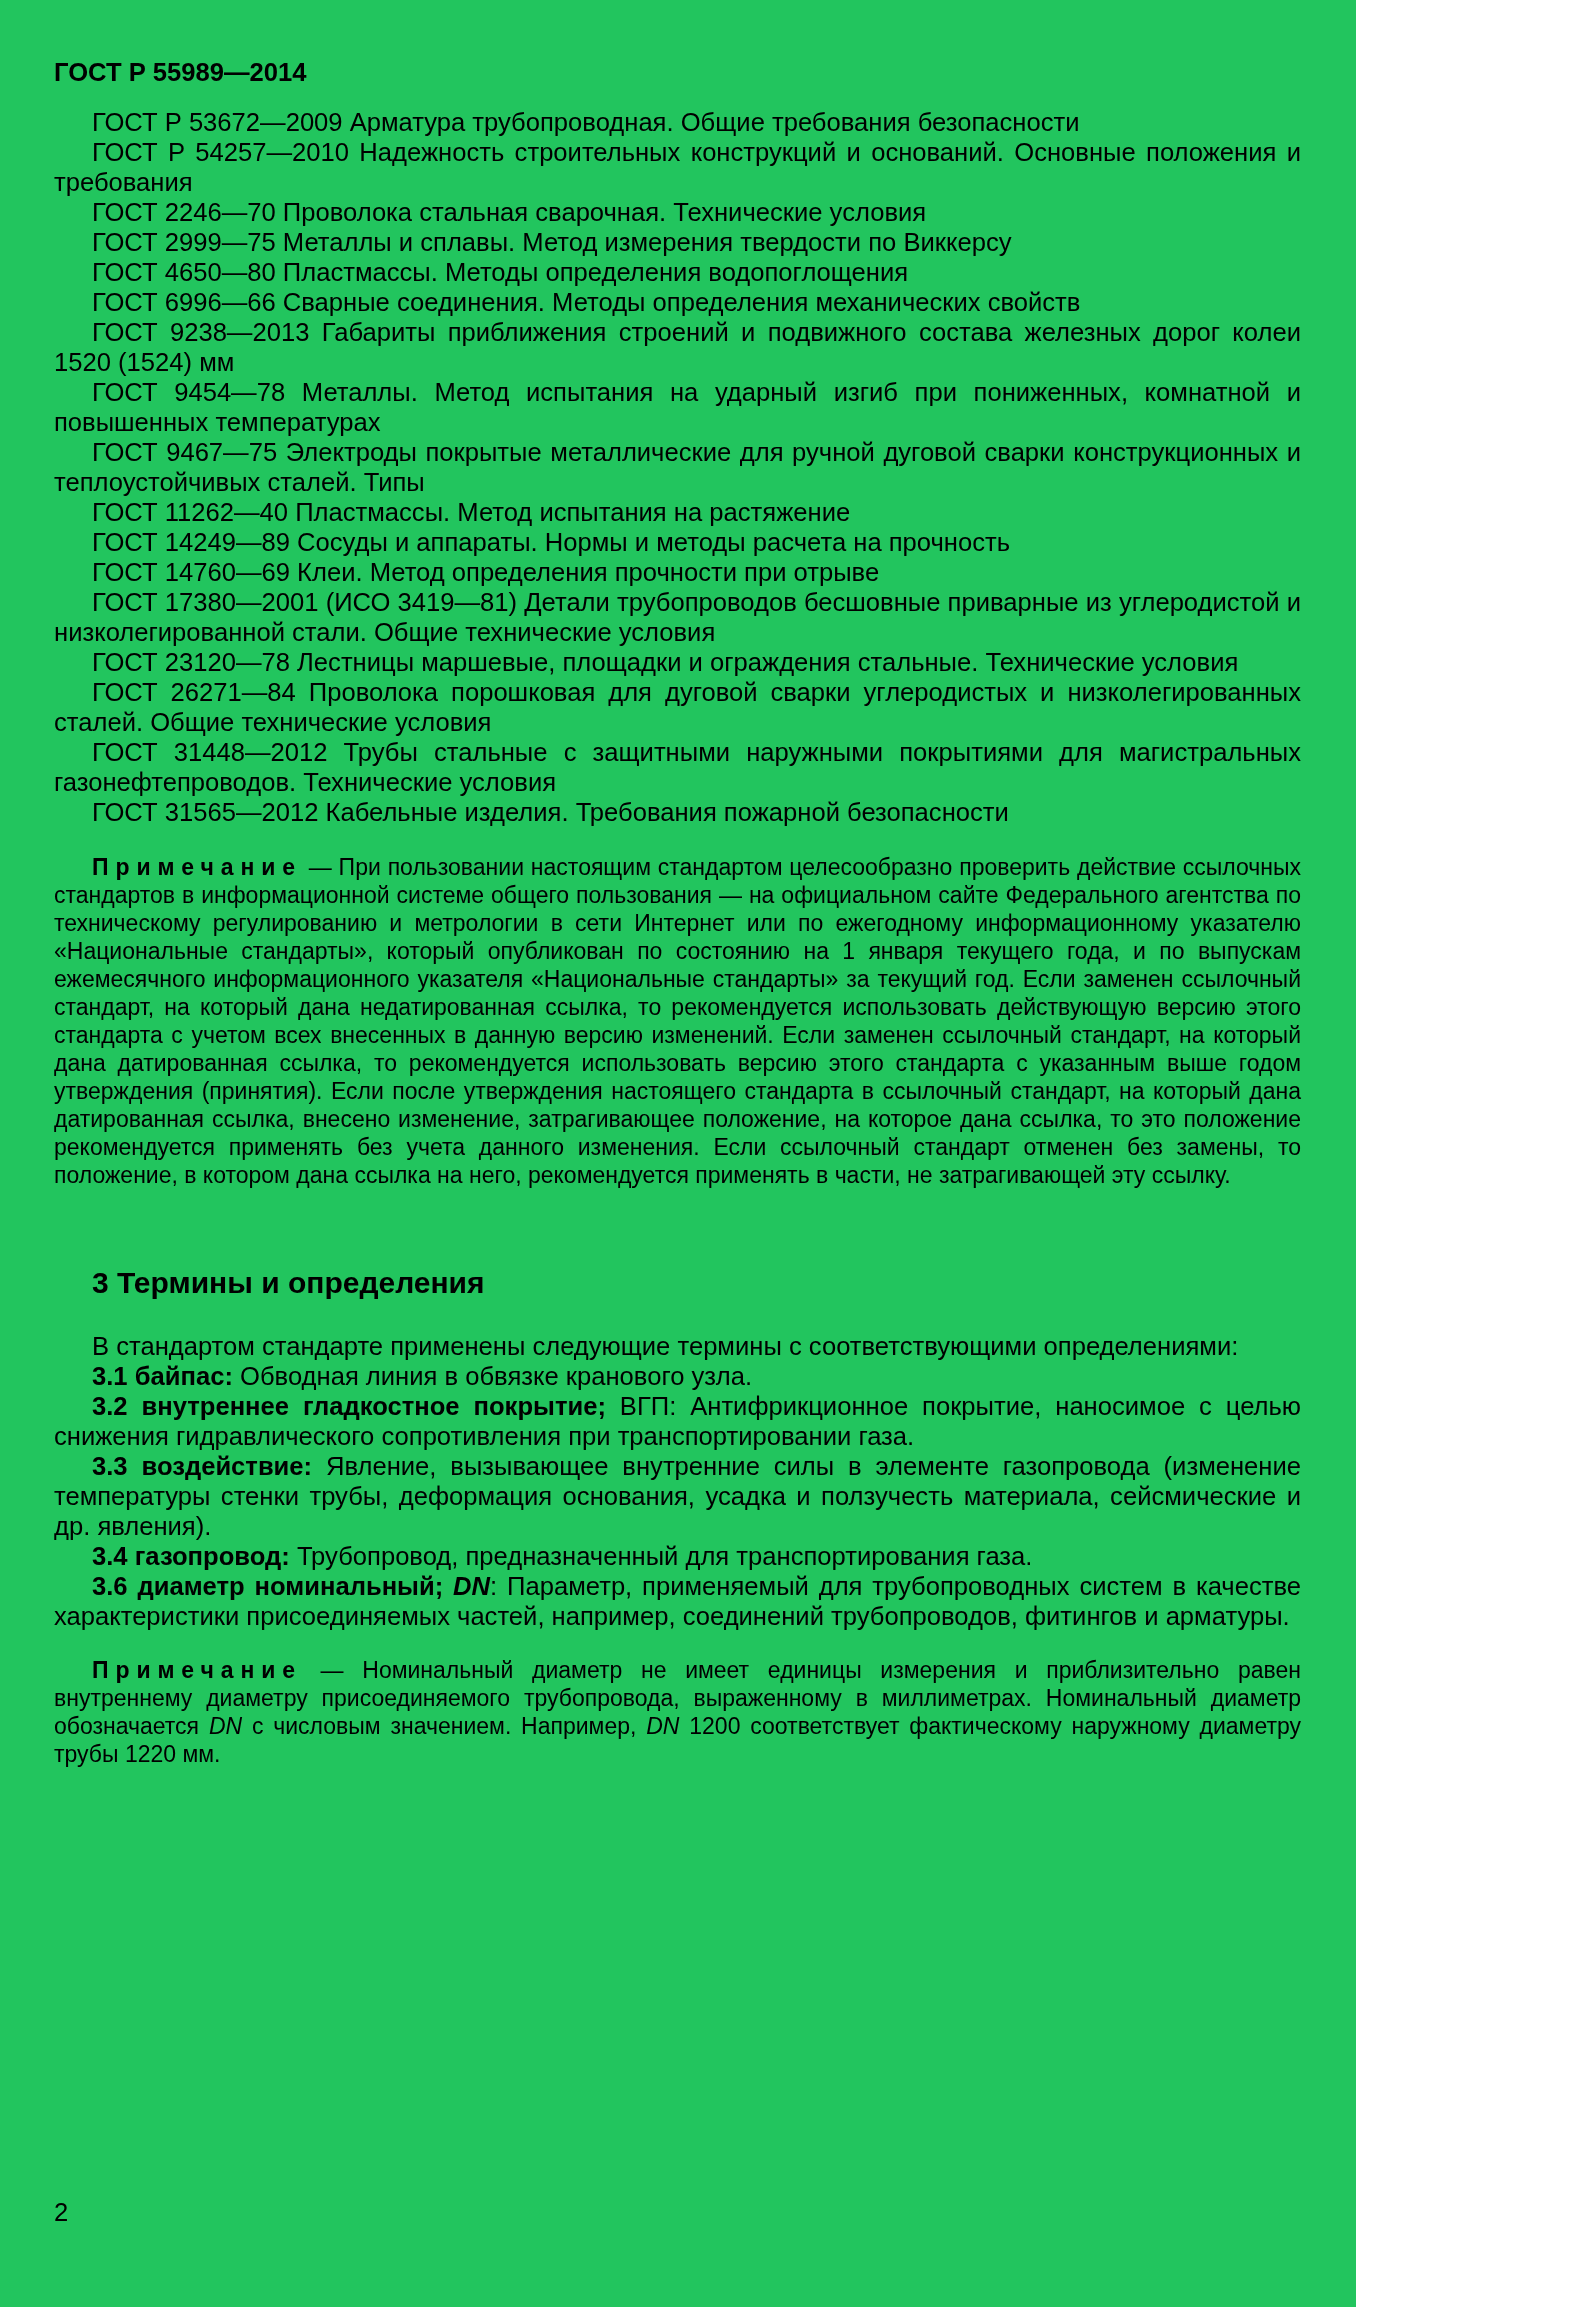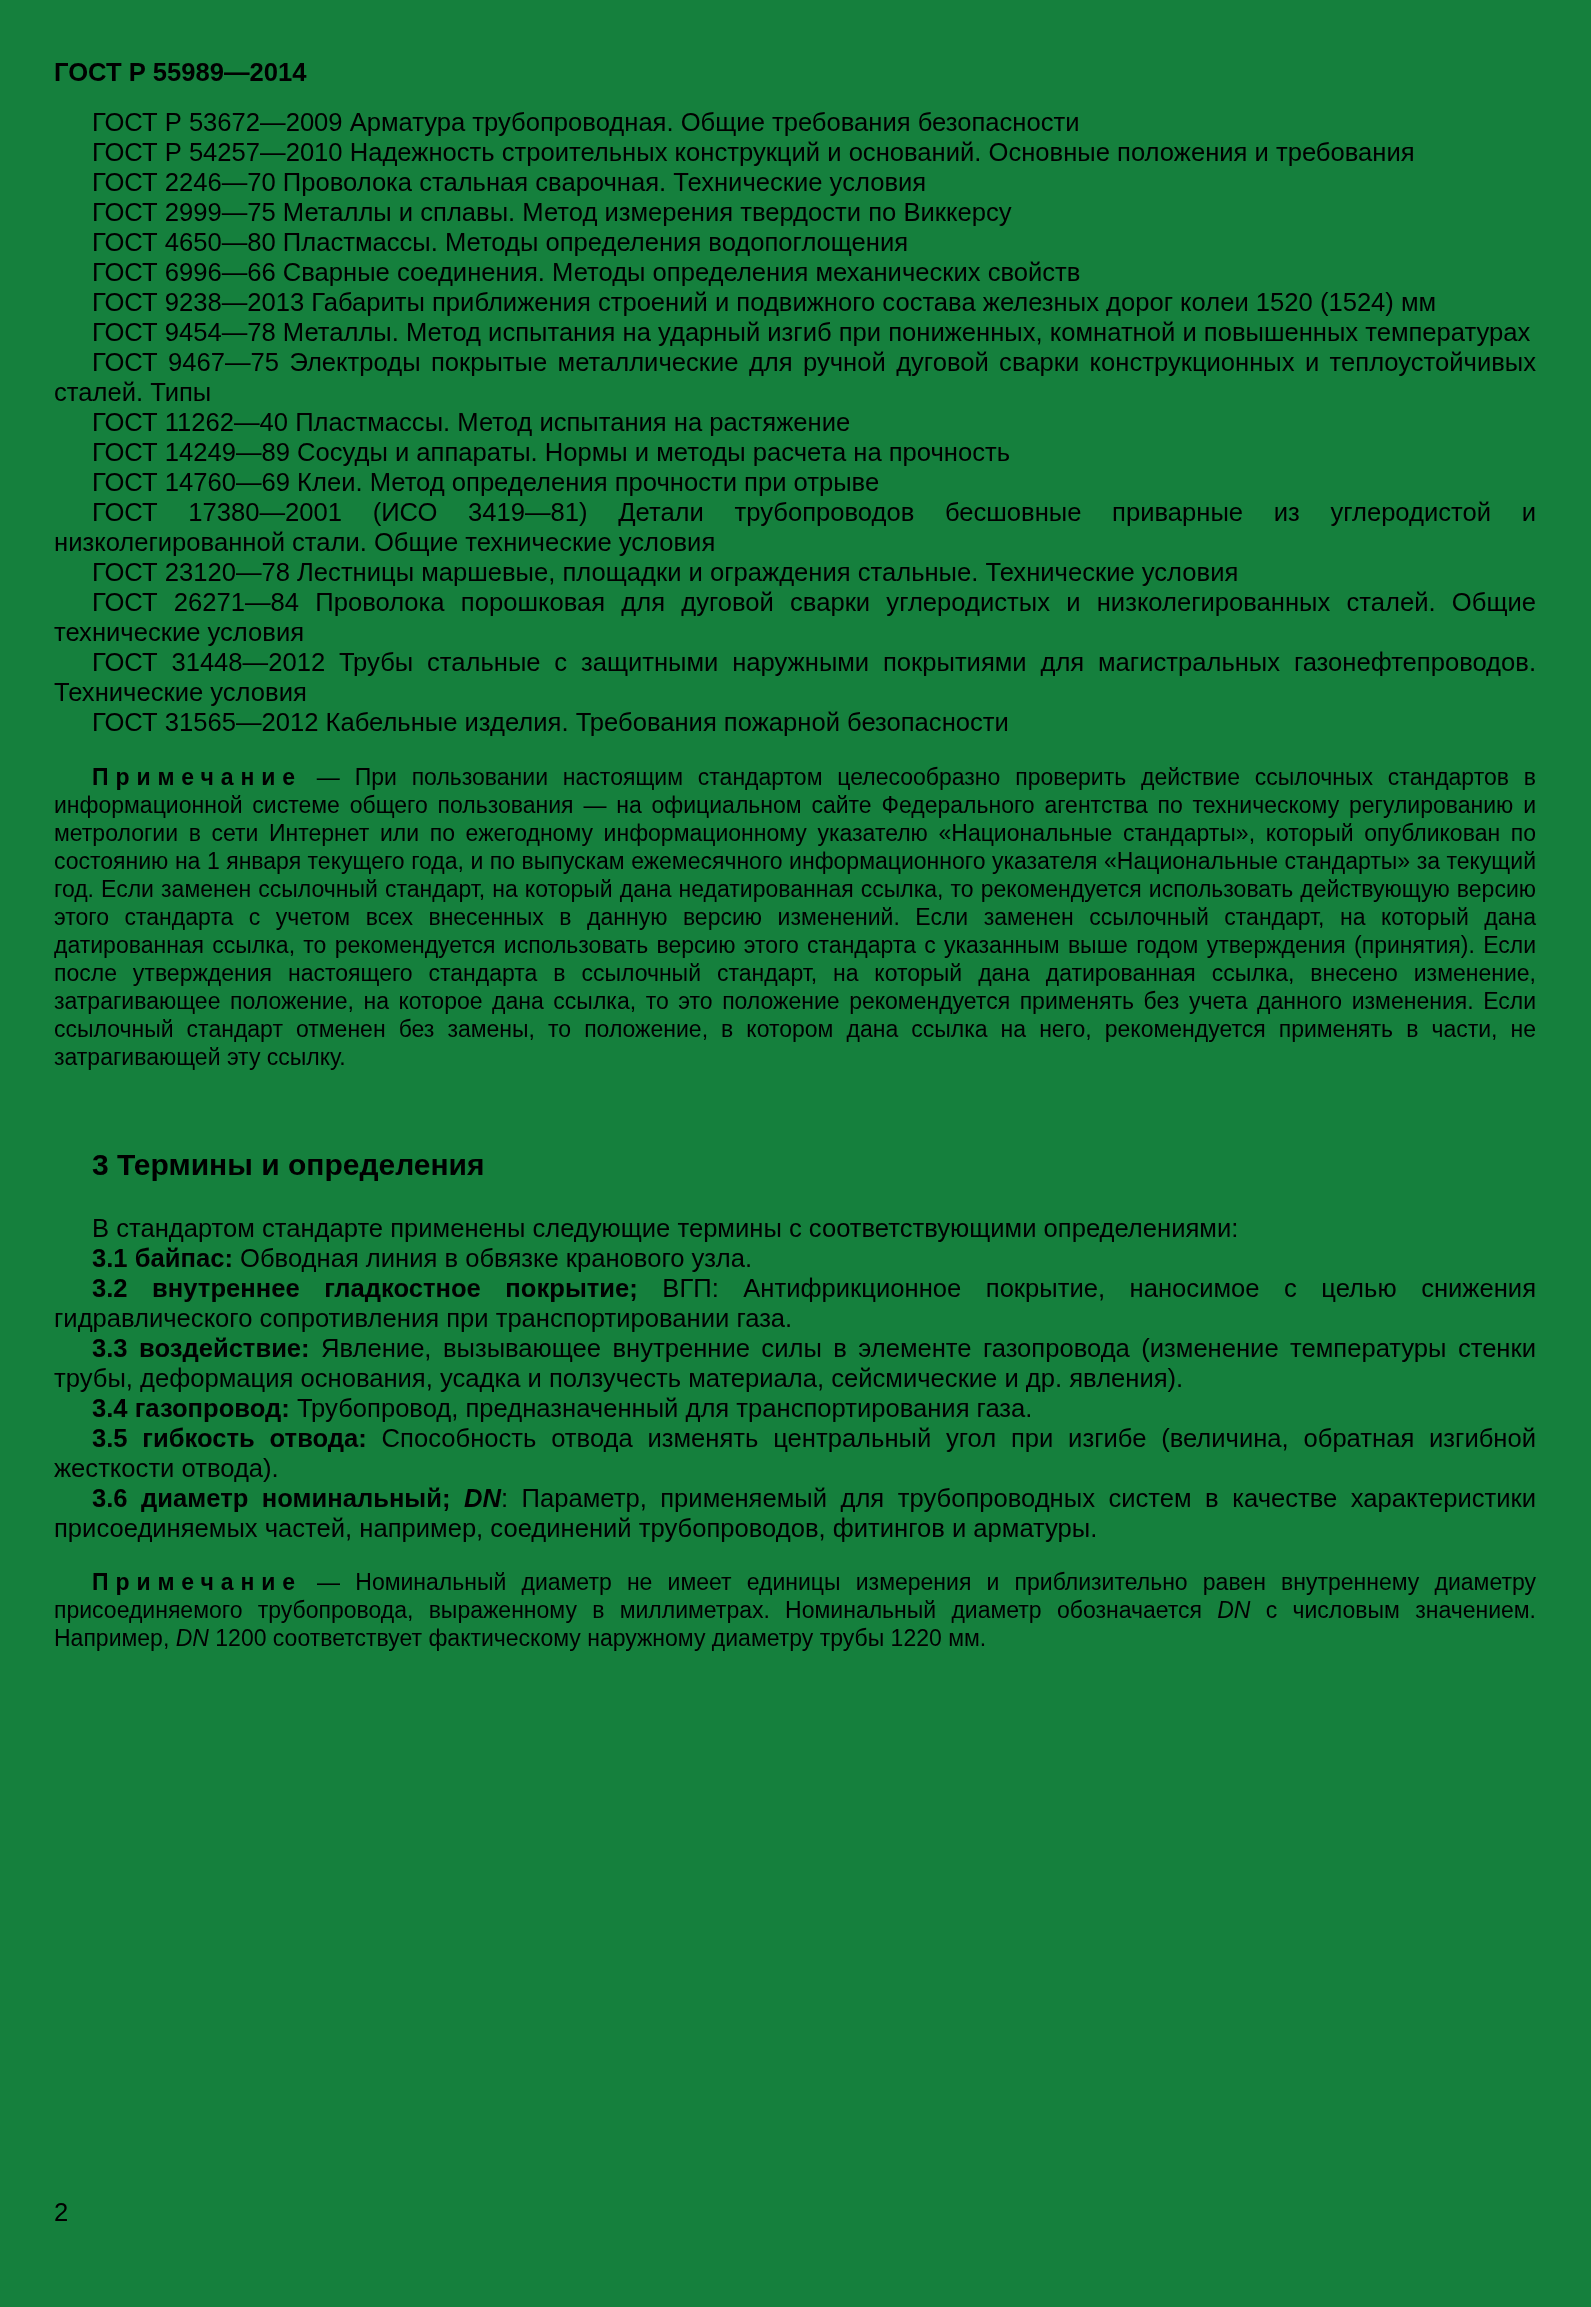--- a/index.html
+++ b/index.html
@@ -1,20 +1,20 @@
 <!DOCTYPE html>
 <html lang="ru" style="font-size:10.8px"><head>
 <meta charset="utf-8">
 <style>
   html, body { margin: 0; padding: 0; background: #ffffff; }
   .page {
     position: relative;
-    width: 1591px;
+    width: 1356px;
     height: 2307px;
-    background: #15803d;
+    background: #22c55e;
     color: #000000;
     font-family: "Liberation Sans", "DejaVu Sans", sans-serif;
     padding: 57px 55px 0 54px;
     box-sizing: border-box;
     overflow: hidden;
   }
   .doc-code {
     font-weight: bold;
     font-size: 25.6px;
     line-height: 30px;
@@ -95,23 +95,20 @@
   <p class="body-p">
     <span class="term-b">3.2 внутреннее гладкостное покрытие;</span><span class="term-sym"></span><span> ВГП: Антифрикционное покрытие, наносимое с целью снижения гидравлического сопротивления при транспортировании газа.</span>
   </p>
   <p class="body-p">
     <span class="term-b">3.3 воздействие:</span><span class="term-sym"></span><span> Явление, вызывающее внутренние силы в элементе газопровода (изменение температуры стенки трубы, деформация основания, усадка и ползучесть материала, сейсмические и др. явления).</span>
   </p>
   <p class="body-p">
     <span class="term-b">3.4 газопровод:</span><span class="term-sym"></span><span> Трубопровод, предназначенный для транспортирования газа.</span>
   </p>
   <p class="body-p">
-    <span class="term-b">3.5 гибкость отвода:</span><span class="term-sym"></span><span> Способность отвода изменять центральный угол при изгибе (величина, обратная изгибной жесткости отвода).</span>
-  </p>
-  <p class="body-p">
     <span class="term-b">3.6 диаметр номинальный;</span><span class="term-sym"> DN</span><span>: Параметр, применяемый для трубопроводных систем в качестве характеристики присоединяемых частей, например, соединений трубопроводов, фитингов и арматуры.</span>
   </p>
 
   <div class="note">
     <span class="note-label">Примечание</span><span><span> — Номинальный диаметр не имеет единицы измерения и приблизительно равен внутреннему диаметру присоединяемого трубопровода, выраженному в миллиметрах. Номинальный диаметр обозначается </span><span class="it">DN</span><span> с числовым значением.  Например, </span><span class="it">DN</span><span> 1200 соответствует  фактическому  наружному  диаметру трубы  1220 мм.</span></span>
   </div>
 
   <div class="page-number">2</div>
 
 </div>

